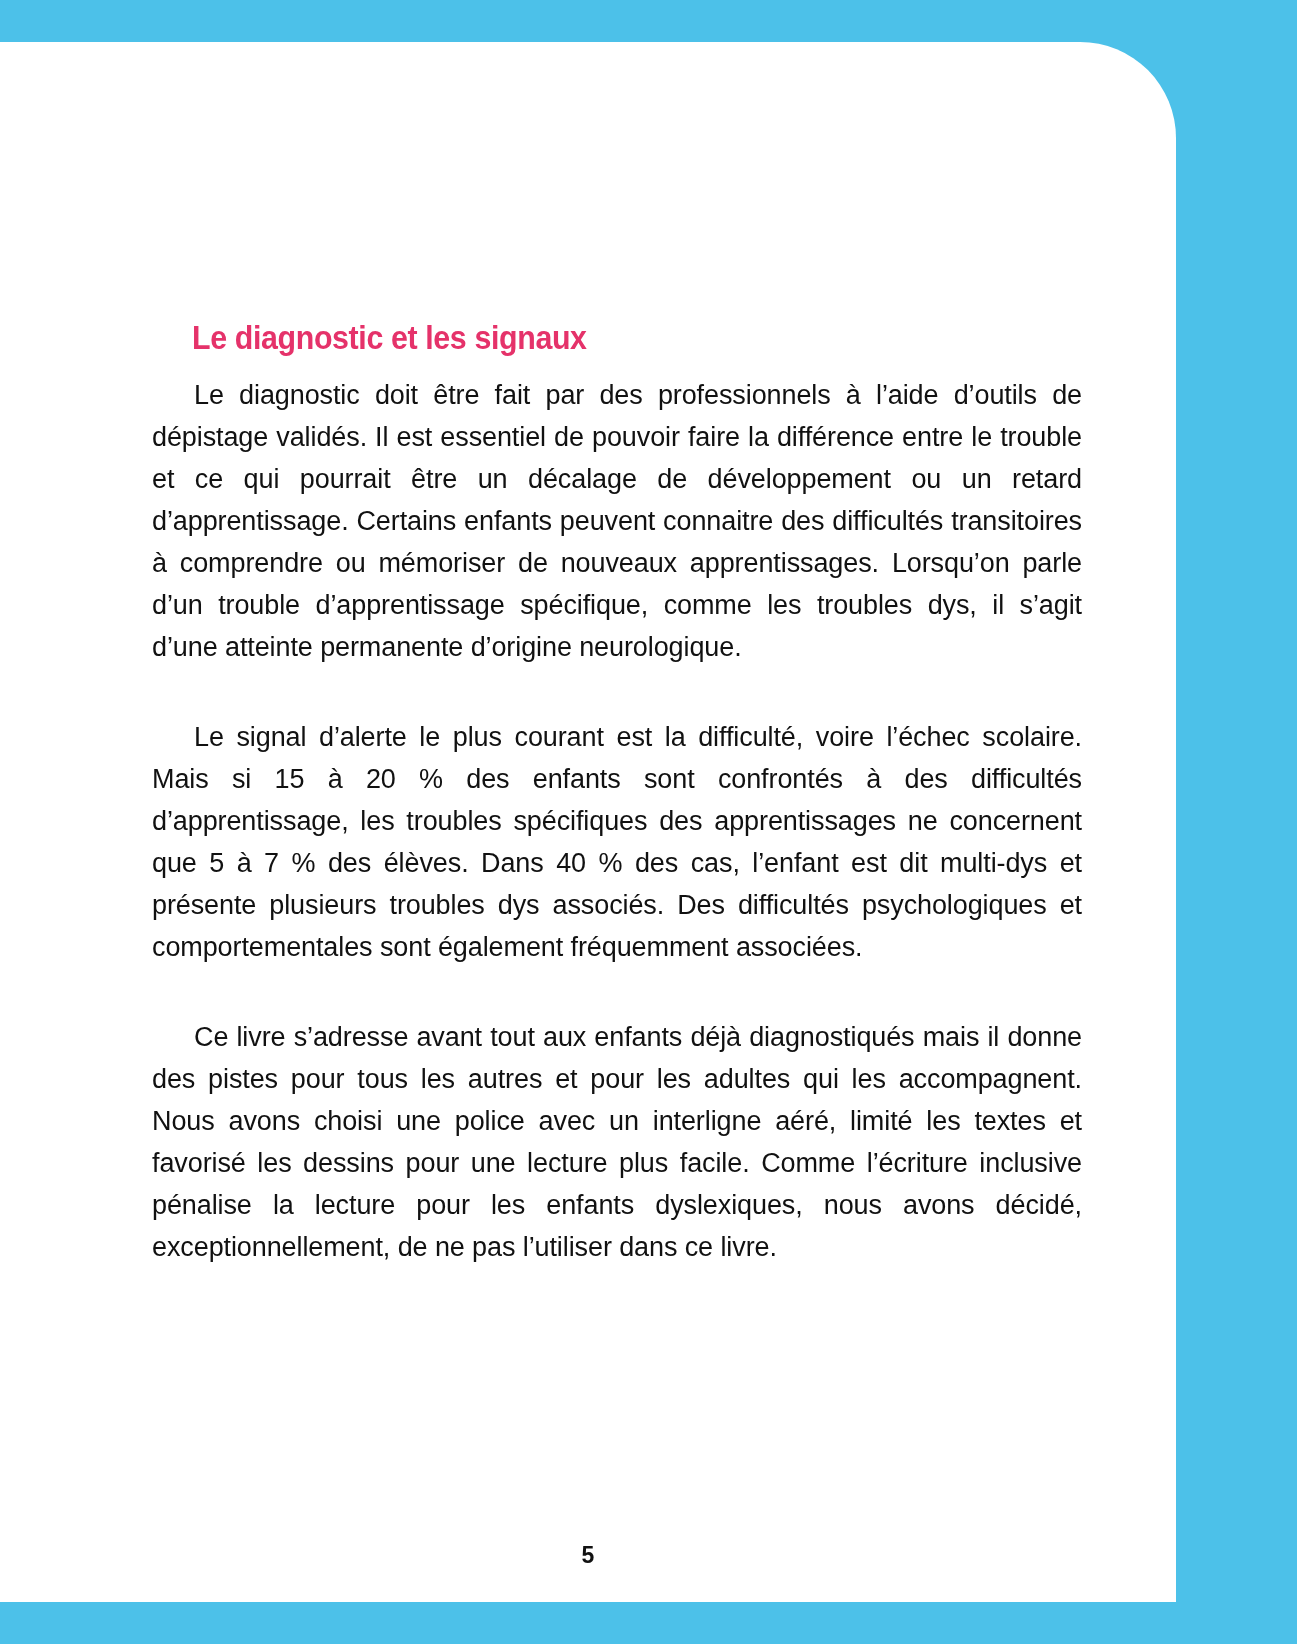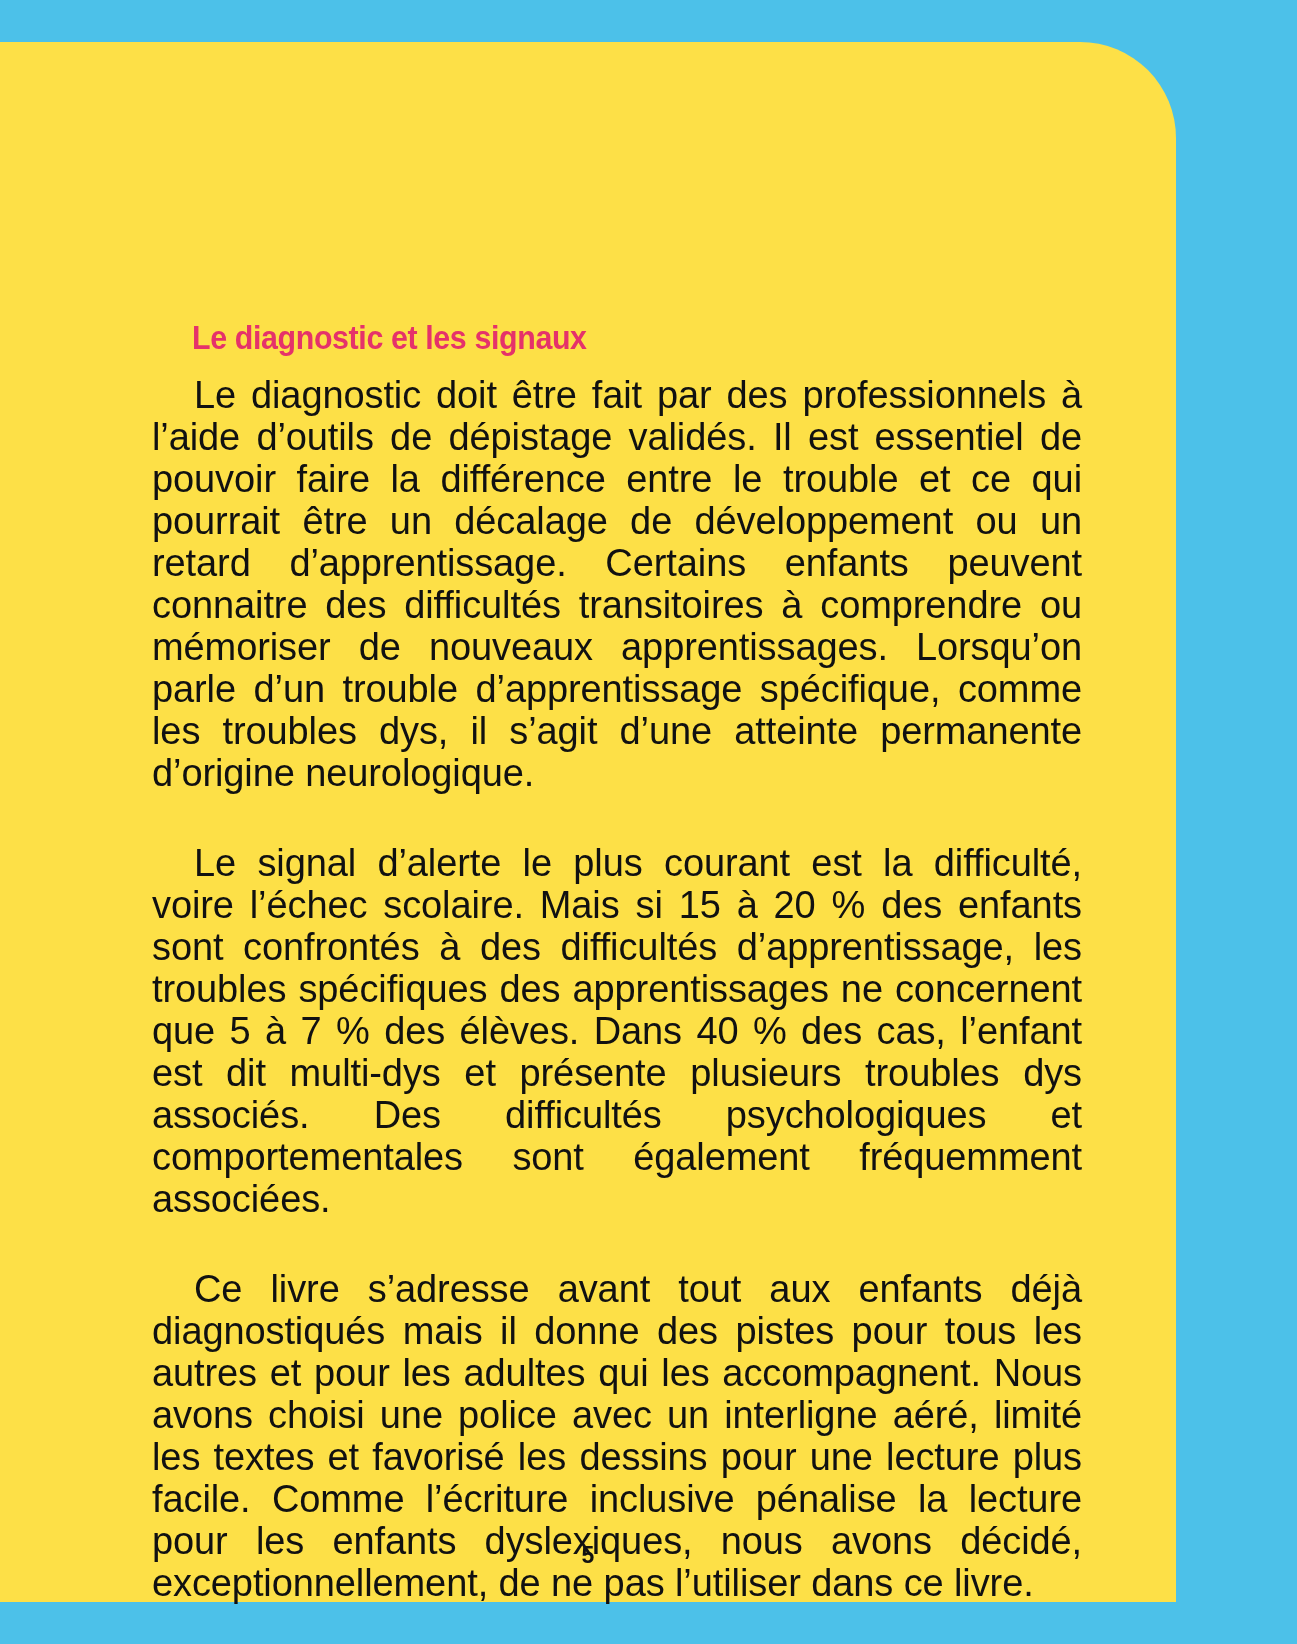--- a/index.html
+++ b/index.html
@@ -21,21 +21,21 @@
     background: #4cc1e9;
   }
 
   
   #page-sheet {
     position: absolute;
     left: 0px;
     top: 42px;
     width: 1176px;
     height: 1560px;
-    background: #fde047;
+    background: #ffffff;
     border-top-right-radius: 96px;
     border-bottom-right-radius: 0px;
     border-top-left-radius: 0px;
     border-bottom-left-radius: 0px;
   }
 
   
   #page-left-bleed {
     position: absolute;
     left: 0px;
@@ -61,21 +61,21 @@
     margin: 0 0 18px 40px;
     line-height: 1.1;
     transform: scaleX(0.92);
     transform-origin: left center;
     white-space: nowrap;
   }
 
   .body-paragraph {
     color: #111111;
     font-family: "Liberation Sans", sans-serif;
-    font-size: 38px;
+    font-size: 27px;
     line-height: 42px;
     text-align: justify;
     text-justify: inter-word;
     text-indent: 42px;
     margin: 0 0 48px 0;
     font-weight: 350;
     letter-spacing: -0.1px;
     -webkit-font-smoothing: antialiased;
   }
 

